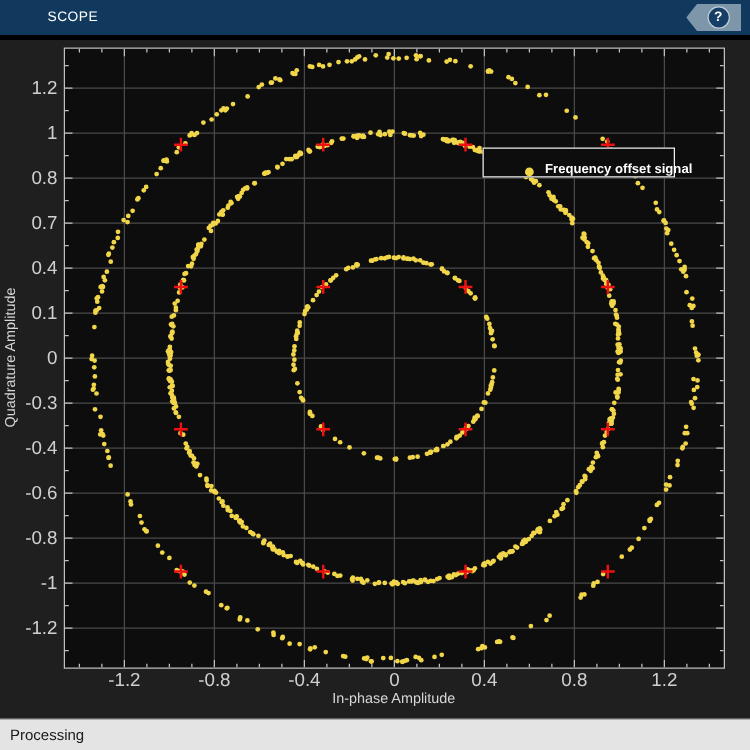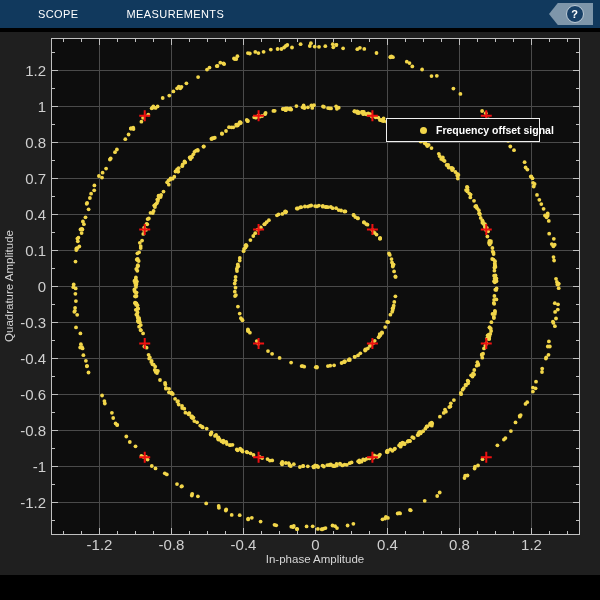--- a/index.html
+++ b/index.html
@@ -38,21 +38,21 @@
   }
   .axes {
     position: absolute; left: 51px; top: 6px; width: 527px; height: 495px;
     background: #0D0D0D; border: 1px solid #C0C0C0;
   }
   .axes svg { position: absolute; left: 0; top: 0; display: block; }
 
   .legend {
     position: absolute; left: 334px; top: 79px; width: 152px; height: 22px;
     background: #0D0D0D; border: 1px solid #F0F0F0;
-    display: flex; align-items: center; cursor: move;
+    display: flex; align-items: flex-end; cursor: move;
   }
   .legend-marker {
     width: 7px; height: 7px; border-radius: 50%; background: #F2D64A;
     margin-left: 33px; flex: 0 0 auto;
   }
   .legend-text {
     color: #FFFFFF; font-size: 10.5px; font-weight: bold; margin-left: 9px;
     white-space: nowrap;
   }
 
@@ -81,21 +81,20 @@
   }
   .statusbar span { color: #1A1A1A; font-size: 12px; padding-left: 8px; }
 </style>
 </head>
 <body>
 
 <div class="app">
 
   <div class="toolbar">
     <div class="tab">SCOPE</div>
-    <div class="tab">MEASUREMENTS</div>
     <div class="help-btn">
       <span class="help-circle">?</span>
     </div>
   </div>
 
   <div class="figure">
     <div class="axes">
       <svg id="plot-svg" width="527" height="495" viewBox="0 0 527 495">
           <line x1="47.5" y1="0" x2="47.5" y2="495" stroke="#4A4A4A" stroke-width="1"></line>
           <line x1="119.5" y1="0" x2="119.5" y2="495" stroke="#4A4A4A" stroke-width="1"></line>
@@ -1104,14 +1103,17 @@
         <span class="tick-label ytick" style="top: 176px;">0.4</span>
         <span class="tick-label ytick" style="top: 140px;">0.7</span>
         <span class="tick-label ytick" style="top: 104px;">0.8</span>
         <span class="tick-label ytick" style="top: 68px;">1</span>
         <span class="tick-label ytick" style="top: 32px;">1.2</span>
       </div>
     <div class="xlabel">In-phase Amplitude</div>
     <div class="ylabel">Quadrature Amplitude</div>
   </div>
 
+  <div class="statusbar">
+    <span>Processing</span>
+  </div>
 
 </div>
 
 </body></html>

